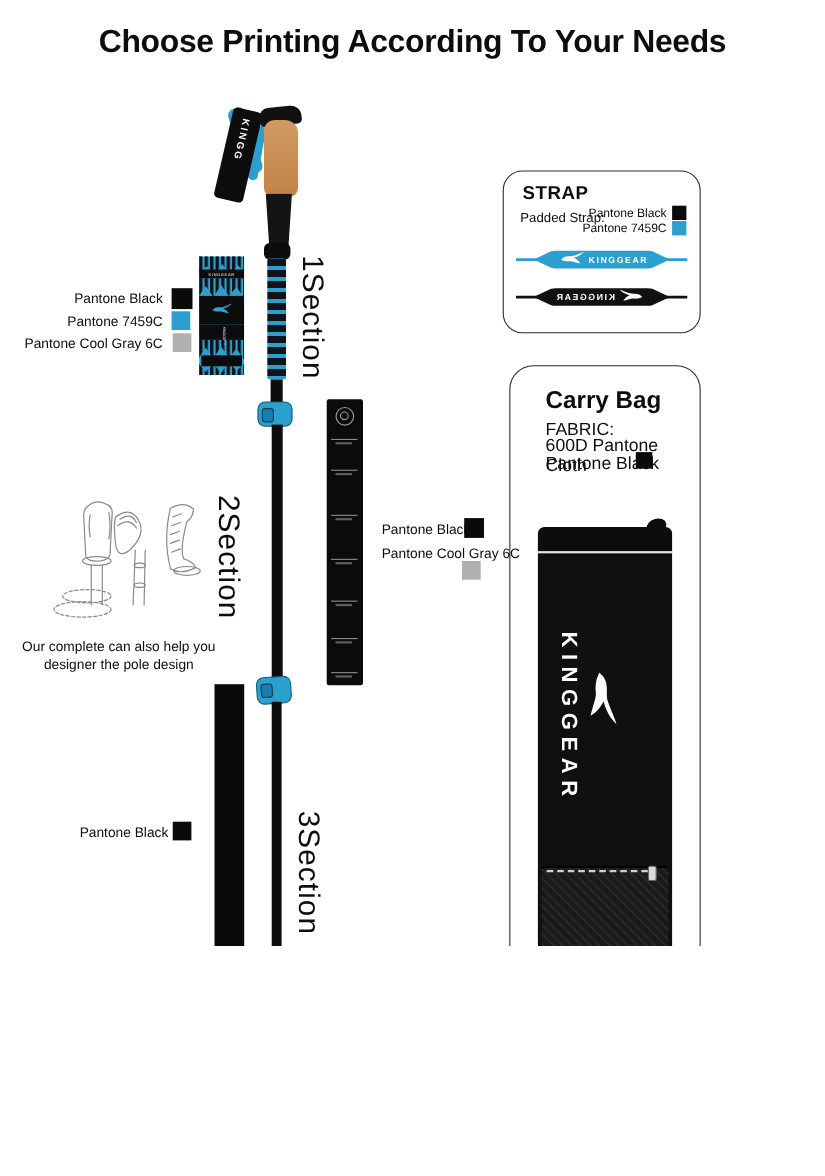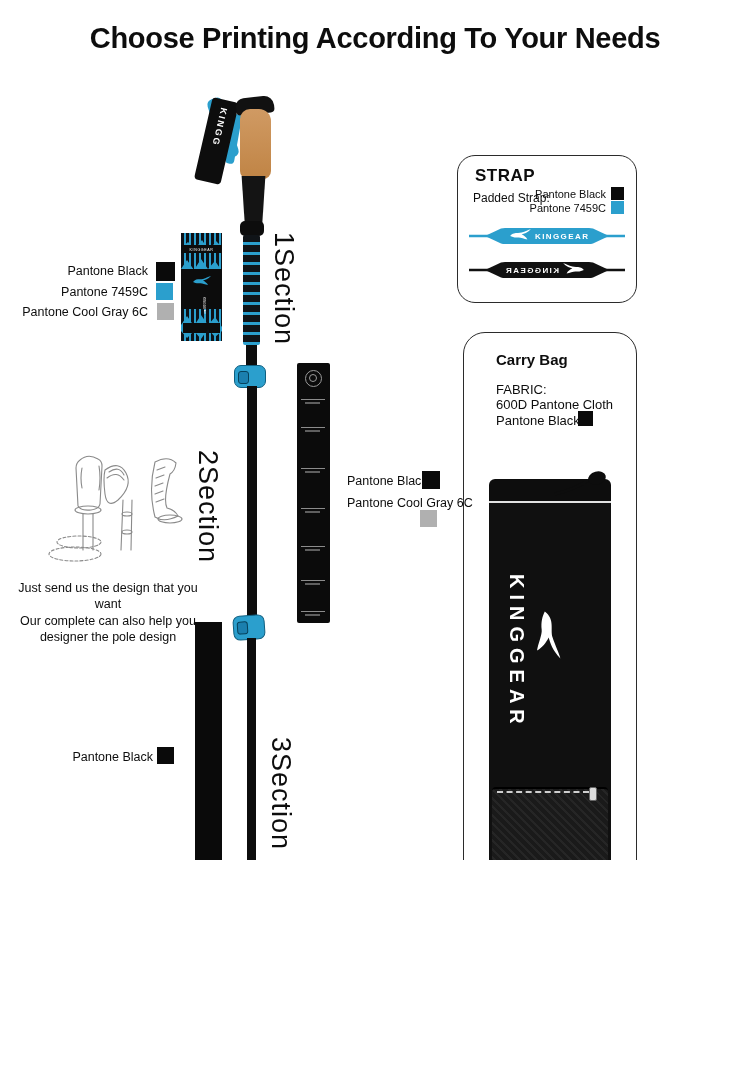--- a/index.html
+++ b/index.html
@@ -13,21 +13,21 @@
   
   .legend-label{font-size:12.5px;white-space:nowrap;}
   .right{text-align:right;}
   .swatch{position:absolute;}
   .sw-black{background:#0a0a0a;}
   .sw-blue{background:#2b9fcd;}
   .sw-gray{background:#b0b0b0;}
   
   .round-box{position:absolute;border:1.6px solid #2b2b2b;border-radius:18px;background:#fff;}
   .box-title{position:absolute;font-weight:bold;}
-  .small-text{position:absolute;font-size:13px;}
+  .small-text{position:absolute;font-size:16px;}
   
   .black{background:#0d0d0d;}
   #pole-strap-blue-a{left:215px;top:97px;width:16px;height:62px;background:#2b9fcd;border-radius:6px;transform:rotate(-18deg);}
   #pole-strap-blue-b{left:229px;top:114px;width:9px;height:50px;background:#2b9fcd;border-radius:4px;transform:rotate(10deg);}
   #pole-strap-black{left:203px;top:99px;width:27px;height:84px;background:#0d0d0d;border-radius:4px;transform:rotate(13deg);
                     display:flex;align-items:flex-start;justify-content:center;}
   #pole-strap-black span{writing-mode:vertical-rl;color:#fff;font-size:9px;font-weight:bold;letter-spacing:2px;margin-top:8px;}
   #handle-cap{left:236px;top:97px;width:38px;height:17px;background:#111;border-radius:8px 10px 4px 4px;transform:rotate(-6deg);}
   #handle-cork{left:240px;top:109px;width:31px;height:70px;background:linear-gradient(180deg,#d09a63,#c08445);border-radius:10px 12px 8px 8px;}
   #handle-grip{left:240px;top:176px;width:27px;height:58px;background:#141414;clip-path:polygon(6% 0,94% 0,80% 100%,20% 100%);}
@@ -163,21 +163,21 @@
       <line x1="0" y1="12" x2="156" y2="12" stroke="#111111" stroke-width="2.5"></line>
       <path d="M16,12 L32,4.5 Q34,4 36,4 L120,4 Q122,4 124,4.5 L140,12 L124,19.5 Q122,20 120,20 L36,20 Q34,20 32,19.5 Z" fill="#111111"></path>
       <g transform="translate(156,0) scale(-1,1)">
         <use href="#bird" transform="translate(40,4) scale(1.15)" fill="#ffffff"></use>
         <text x="66" y="15" font-size="8" font-weight="bold" fill="#ffffff" letter-spacing="1.4" font-family="Liberation Sans, sans-serif">KINGGEAR</text>
       </g>
     </svg>
   </div>
 
   <div class="round-box" id="bag-box">
-    <div class="box-title" style="left:32px;top:18px;font-size:15px;">Carry Bag</div>
+    <div class="box-title" style="left:32px;top:18px;font-size:22px;">Carry Bag</div>
     <div class="small-text" style="left:32px;top:49px;">FABRIC:</div>
     <div class="small-text" style="left:32px;top:64px;">600D Pantone Cloth</div>
     <div class="small-text" style="left:32px;top:80px;">Pantone Black</div>
     <div class="swatch sw-black" style="left:114px;top:78px;width:15px;height:15px;"></div>
 
     <div id="bag">
       <div id="bag-body"></div>
       <div id="bag-topband"></div>
       <svg class="abs" style="left:64px;top:-11px;" width="58" height="30" viewBox="0 0 58 30">
         <path d="M2,26 Q20,22 36,12" stroke="#0d0d0d" stroke-width="3" fill="none"></path>
@@ -226,21 +226,20 @@
       <ellipse cx="92" cy="66" rx="5" ry="2"></ellipse>
       <ellipse cx="92" cy="84" rx="5" ry="2"></ellipse>
 
       <path d="M120,14 q13,-7 21,1 q-1,8 -6,11 q-7,26 -3,34 q8,2 11,8 q-14,7 -23,1 q-7,-27 0,-55 z"></path>
       <path d="M122,22 l8,-3 M121,30 l8,-3 M120,38 l8,-3 M120,46 l8,-3 M121,54 l8,-3"></path>
       <ellipse cx="135" cy="71" rx="12" ry="4"></ellipse>
     </g>
   </svg>
 
   <div id="sketch-note" class="abs">
-    <div>Just send us the design that you want</div>
     <div>Our complete can also help you</div>
     <div>designer the pole design</div>
   </div>
 
   <div id="patch3" class="abs"></div>
 
   <div class="abs legend-label right" style="left:40px;top:750px;width:113px;">Pantone Black</div>
   <div class="swatch sw-black" style="left:157px;top:747px;width:17px;height:17px;"></div>
 
   <div id="banner" class="abs">

